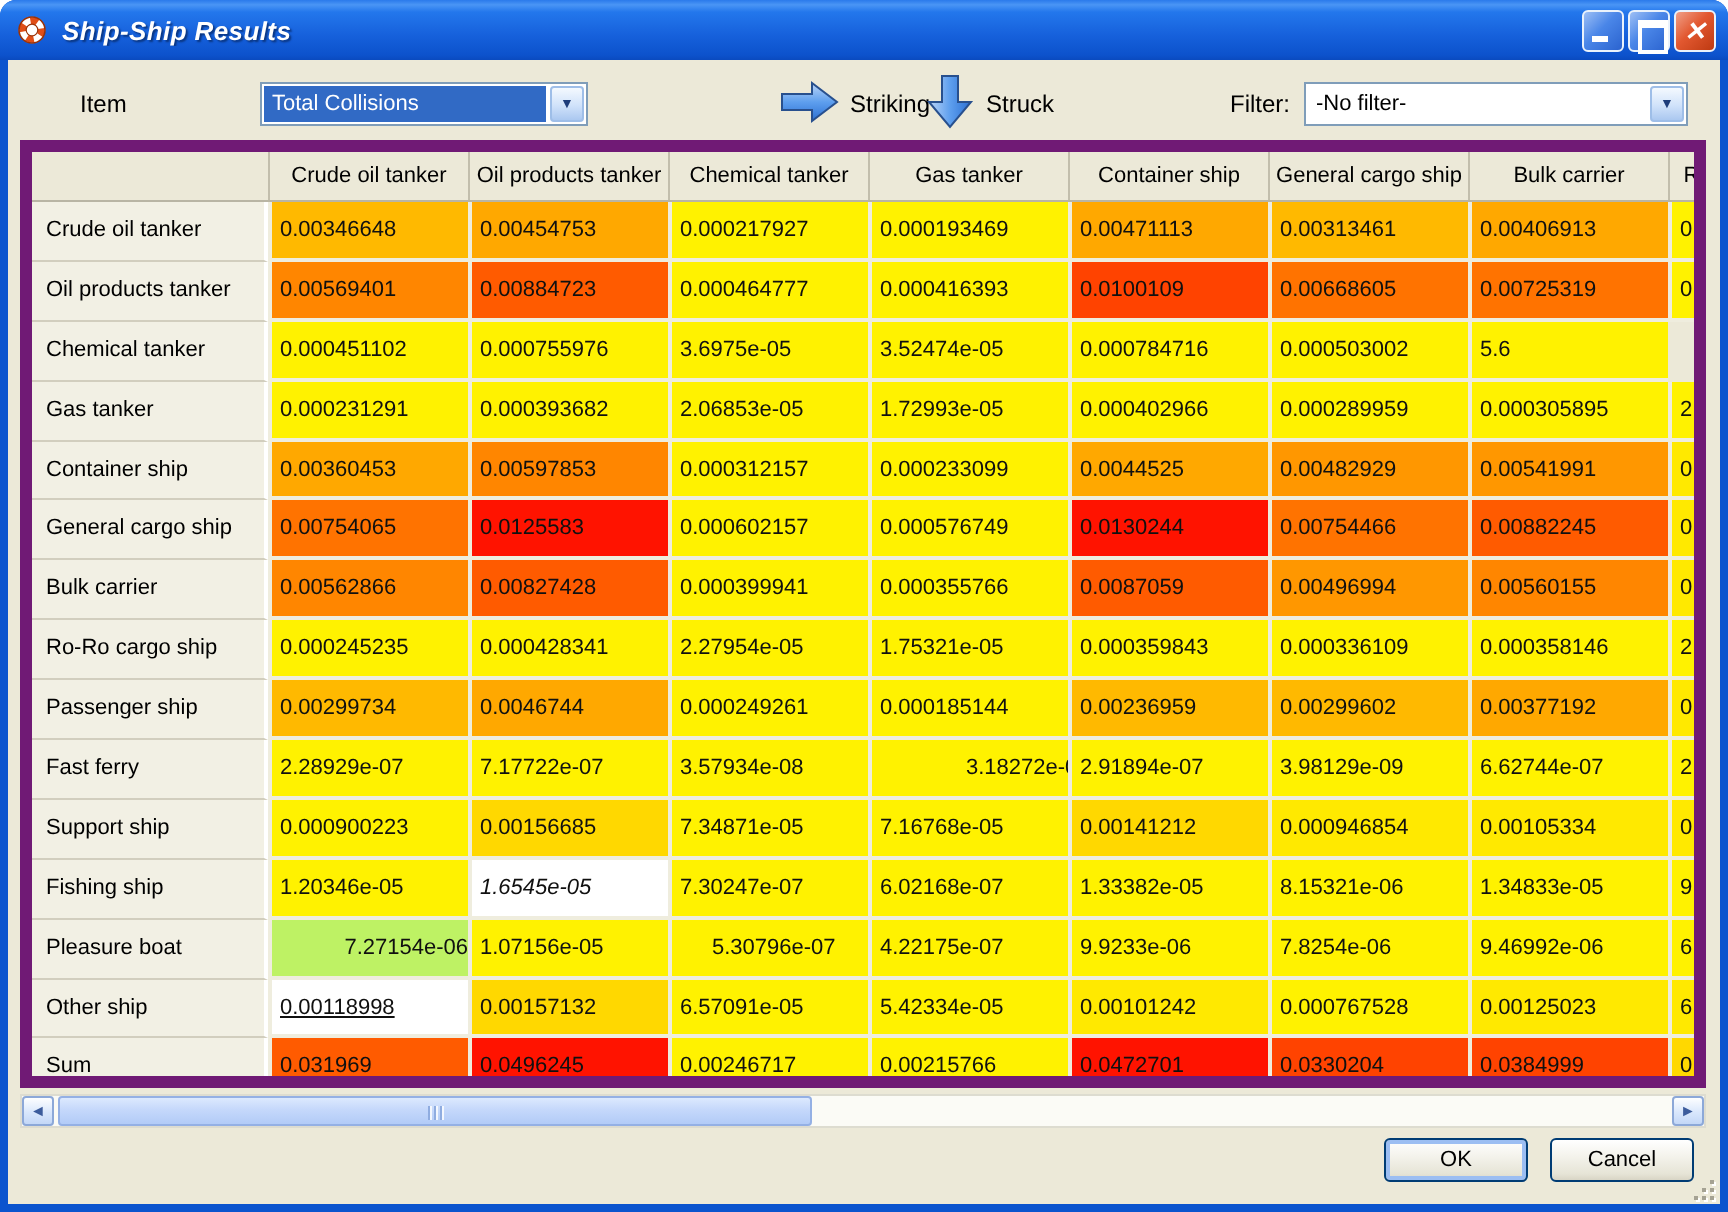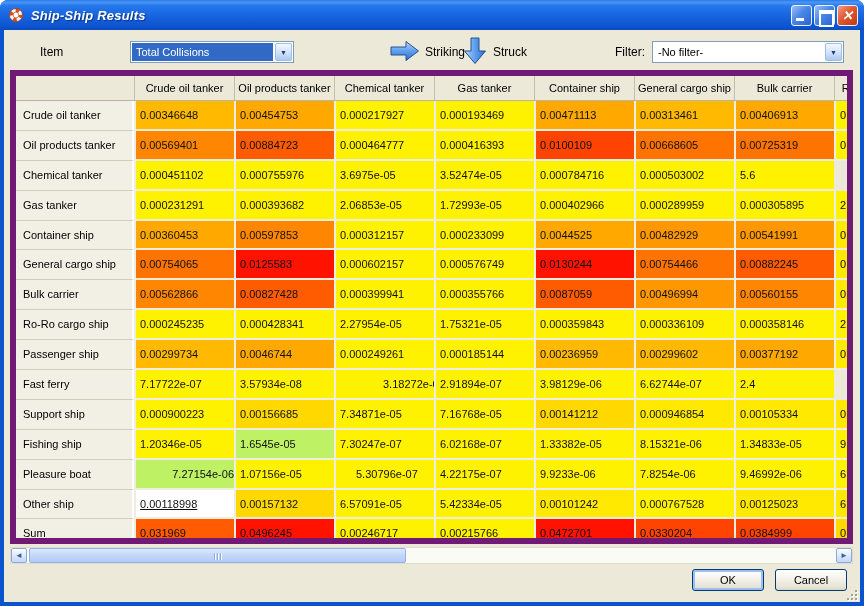--- a/index.html
+++ b/index.html
@@ -301,43 +301,44 @@
             <div class="td" style="background: rgb(255, 168, 0);">0.0046744</div>
             <div class="td" style="background: rgb(255, 242, 0);">0.000249261</div>
             <div class="td" style="background: rgb(255, 242, 0);">0.000185144</div>
             <div class="td" style="background: rgb(255, 185, 0);">0.00236959</div>
             <div class="td" style="background: rgb(255, 185, 0);">0.00299602</div>
             <div class="td" style="background: rgb(255, 168, 0);">0.00377192</div>
             <div class="td" style="background: rgb(255, 233, 0);">0.0</div>
           </div>
           <div class="tr">
             <div class="rh">Fast ferry</div>
+            <div class="td" style="background: rgb(255, 242, 0);">2.28929e-07</div>
             <div class="td" style="background: rgb(255, 242, 0);">7.17722e-07</div>
             <div class="td" style="background: rgb(255, 242, 0);">3.57934e-08</div>
             <div class="td" style="background: rgb(255, 242, 0); padding-left: 47px;">3.18272e-08</div>
             <div class="td" style="background: rgb(255, 242, 0);">2.91894e-07</div>
-            <div class="td" style="background: rgb(255, 242, 0);">3.98129e-06</div>
+            <div class="td" style="background: rgb(255, 242, 0);">3.98129e-09</div>
             <div class="td" style="background: rgb(255, 242, 0);">6.62744e-07</div>
             <div class="td" style="background: rgb(255, 242, 0);">2.4</div>
           </div>
           <div class="tr">
             <div class="rh">Support ship</div>
             <div class="td" style="background: rgb(255, 242, 0);">0.000900223</div>
             <div class="td" style="background: rgb(255, 216, 0);">0.00156685</div>
             <div class="td" style="background: rgb(255, 242, 0);">7.34871e-05</div>
             <div class="td" style="background: rgb(255, 242, 0);">7.16768e-05</div>
             <div class="td" style="background: rgb(255, 216, 0);">0.00141212</div>
             <div class="td" style="background: rgb(255, 233, 0);">0.000946854</div>
             <div class="td" style="background: rgb(255, 233, 0);">0.00105334</div>
             <div class="td" style="background: rgb(255, 233, 0);">0.0</div>
           </div>
           <div class="tr">
             <div class="rh">Fishing ship</div>
             <div class="td" style="background: rgb(255, 242, 0);">1.20346e-05</div>
-            <div class="td" style="background: #bef264;">1.6545e-05</div>
+            <div class="td" style="background: #ffffff; font-style: italic;">1.6545e-05</div>
             <div class="td" style="background: rgb(255, 242, 0);">7.30247e-07</div>
             <div class="td" style="background: rgb(255, 242, 0);">6.02168e-07</div>
             <div class="td" style="background: rgb(255, 242, 0);">1.33382e-05</div>
             <div class="td" style="background: rgb(255, 242, 0);">8.15321e-06</div>
             <div class="td" style="background: rgb(255, 242, 0);">1.34833e-05</div>
             <div class="td" style="background: rgb(255, 242, 0);">9.5</div>
           </div>
           <div class="tr">
             <div class="rh">Pleasure boat</div>
             <div class="td" style="background: #bef264; text-align: right;">7.27154e-06</div>

